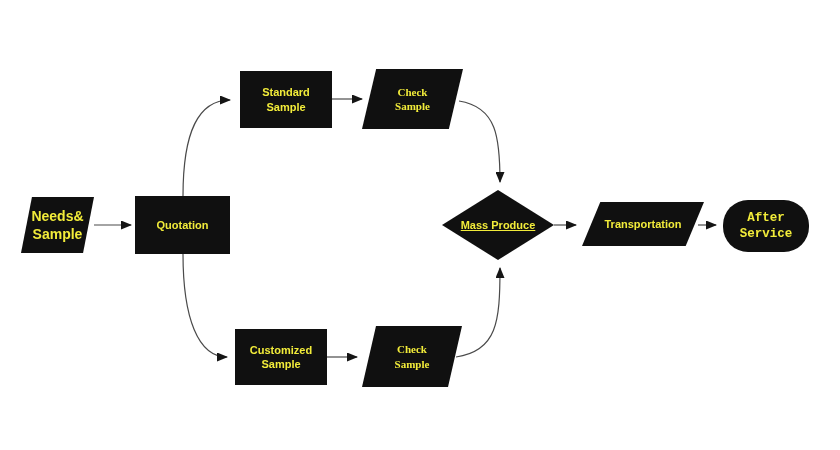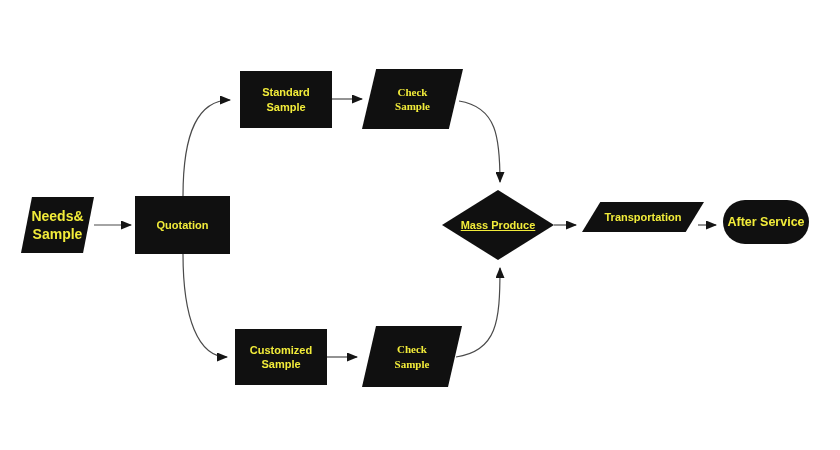--- a/index.html
+++ b/index.html
@@ -30,22 +30,22 @@
   .stadium{border-radius:25px;}
 
   
   .n-needs       {left:21px;  top:197px; width:73px;  height:56px; font-size:14px;}
   .n-quotation   {left:135px; top:196px; width:95px;  height:58px;}
   .n-standard    {left:240px; top:71px;  width:92px;  height:57px;}
   .n-checktop    {left:362px; top:69px;  width:101px; height:60px;}
   .n-customized  {left:235px; top:329px; width:92px;  height:56px;}
   .n-checkbottom {left:362px; top:326px; width:100px; height:61px;}
   .n-mass        {left:442px; top:190px; width:112px; height:70px;}
-  .n-transport   {left:582px; top:202px; width:122px; height:30px;}
-  .n-after       {left:723px; top:200px; width:86px;  height:44px; font-size:12.5px;}
+  .n-transport   {left:582px; top:202px; width:122px; height:44px;}
+  .n-after       {left:723px; top:200px; width:86px;  height:52px; font-size:12.5px;font-family:Liberation Mono, monospace;}
 </style>
 </head>
 <body>
 
 <div class="stage">
 
   <svg class="edges" viewBox="0 0 840 450" xmlns="http://www.w3.org/2000/svg">
     <defs>
       <marker id="arrow" markerUnits="userSpaceOnUse" markerWidth="11" markerHeight="9" refX="10" refY="4.5" orient="auto">
         <path d="M0,0 L11,4.5 L0,9 Z" fill="var(--arrowhead)"></path>

